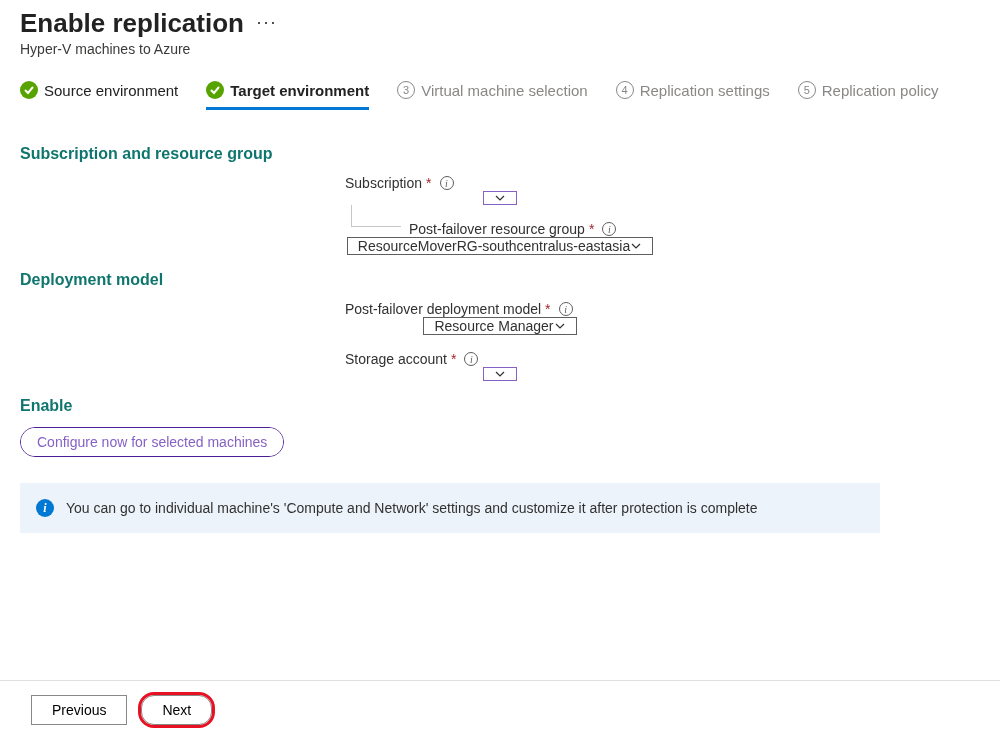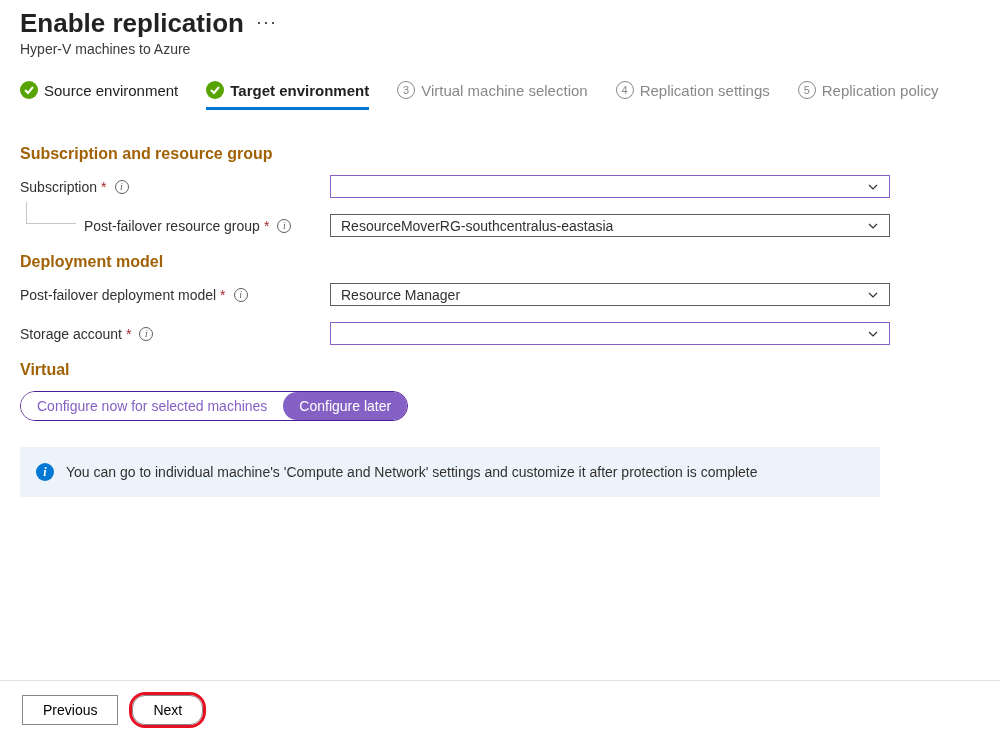--- a/index.html
+++ b/index.html
@@ -12,41 +12,41 @@
     .steps { display:flex; gap:28px; padding:0 20px 6px 20px; border-bottom:none; margin-bottom:6px; }
     .step { display:flex; align-items:center; gap:6px; font-size:15px; padding:6px 0 10px 0; position:relative; white-space:nowrap;}
     .step.completed { color:#222; }
     .step.active { color:#222; font-weight:600; }
     .step.active::after { content:""; position:absolute; left:0; right:0; bottom:-1px; height:3px; background:#0078d4; }
     .step.future { color:#8a8886; }
     .check { width:18px; height:18px; border-radius:50%; background:#57a300; display:flex; align-items:center; justify-content:center; color:#fff; font-size:12px; }
     .step-num { width:18px; height:18px; border-radius:50%; border:1px solid #8a8886; color:#8a8886; display:flex; align-items:center; justify-content:center; font-size:11px; }
 
     .form { padding:10px 20px 0 20px; }
-    .section-title { font-size:16px; font-weight:600; margin:14px 0 12px 0; color:#a16207; }
-    .field-row { display:flex; align-items:center; margin-bottom:16px; }
+    .section-title { font-size:16px; font-weight:600; margin:14px 0 12px 0; color:#0f766e; }
+    .field-row { display:flex; align-items:center; margin-bottom:16px;flex-direction:column; }
     .field-label { width:310px; display:flex; align-items:center; font-size:14px; color:#323130; }
     .required { color:#a4262c; margin-left:4px; }
     .info-icon { width:14px; height:14px; border:1px solid #605e5c; border-radius:50%; display:inline-flex; align-items:center; justify-content:center; font-size:10px; color:#605e5c; margin-left:8px; font-style:italic; font-family:Georgia,serif; }
     .tree-connector { display:inline-block; width:50px; height:22px; border-left:1px solid #c8c6c4; border-bottom:1px solid #c8c6c4; margin:-26px 8px 0 6px; }
 
     .dropdown { flex:1; max-width:560px; height:23px; border:1px solid #605e5c; background:#fff; display:flex; align-items:center; justify-content:space-between; padding:0 10px; font-size:14px; cursor:pointer; }
     .dropdown.focused { border:1px solid #8661c5; }
     .chev { width:12px; height:12px; }
     .chev svg { display:block; }
 
     .toggle-group { display:inline-flex; border:1px solid #4c1d95; border-radius:20px; overflow:hidden; }
     .toggle-option { padding:6px 16px; font-size:14px; cursor:pointer; }
     .toggle-option.sel-off { color:#8661c5; background:#fff; }
     .toggle-option.sel-on { background:#8661c5; color:#fff; border-radius:18px; }
 
     .info-box { margin:26px 0 0 0; background:#ecf3fb; padding:16px 16px; display:flex; align-items:center; gap:12px; font-size:14px; color:#323130; width:860px; }
     .info-bubble { width:18px; height:18px; border-radius:50%; background:#0078d4; color:#fff; display:flex; align-items:center; justify-content:center; font-size:12px; font-weight:700; font-style:italic; font-family:Georgia,serif;}
 
-    .footer { position:absolute; bottom:0; left:0; right:0; border-top:1px solid #e1dfdd; padding:14px 22px; display:flex; gap:14px; }
+    .footer { position:absolute; bottom:0; left:0; right:0; border-top:1px solid #e1dfdd; padding:14px 31px; display:flex; gap:14px; }
     .btn { padding:6px 20px; font-size:14px; background:#fff; border:1px solid #8a8886; cursor:pointer; }
     .btn.highlight { outline:3px solid #e81123; outline-offset:0;border-radius:13px; }
   </style>
 </head>
 <body>
 
 <div class="header">
   <h1>Enable replication</h1>
   <span class="more-btn">···</span>
 </div>
@@ -147,25 +147,24 @@
     <div class="dropdown focused">
       <span></span>
       <span class="chev">
           <svg width="12" height="12" viewBox="0 0 12 12">
             <path d="M2 4 L6 8 L10 4" stroke="#323130" stroke-width="1.2" fill="none"></path>
           </svg>
         </span>
     </div>
   </div>
 
-  <div class="section-title">Virtual</div>
+  <div class="section-title">Enable</div>
 
   <div class="toggle-group">
     <div class="toggle-option sel-off">Configure now for selected machines</div>
-    <div class="toggle-option sel-on">Configure later</div>
   </div>
 
   <div class="info-box">
     <span class="info-bubble">i</span>
     <span>You can go to individual machine's 'Compute and Network' settings and customize it after protection is complete</span>
   </div>
 </div>
 
 <div class="footer">
   <button class="btn">Previous</button>

